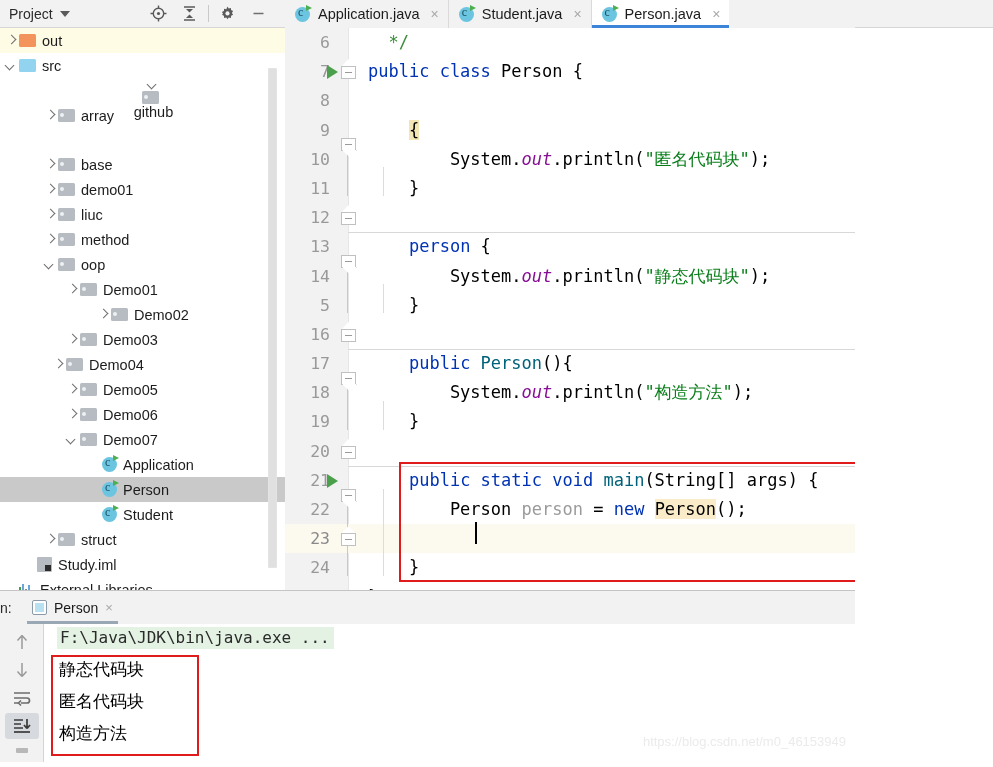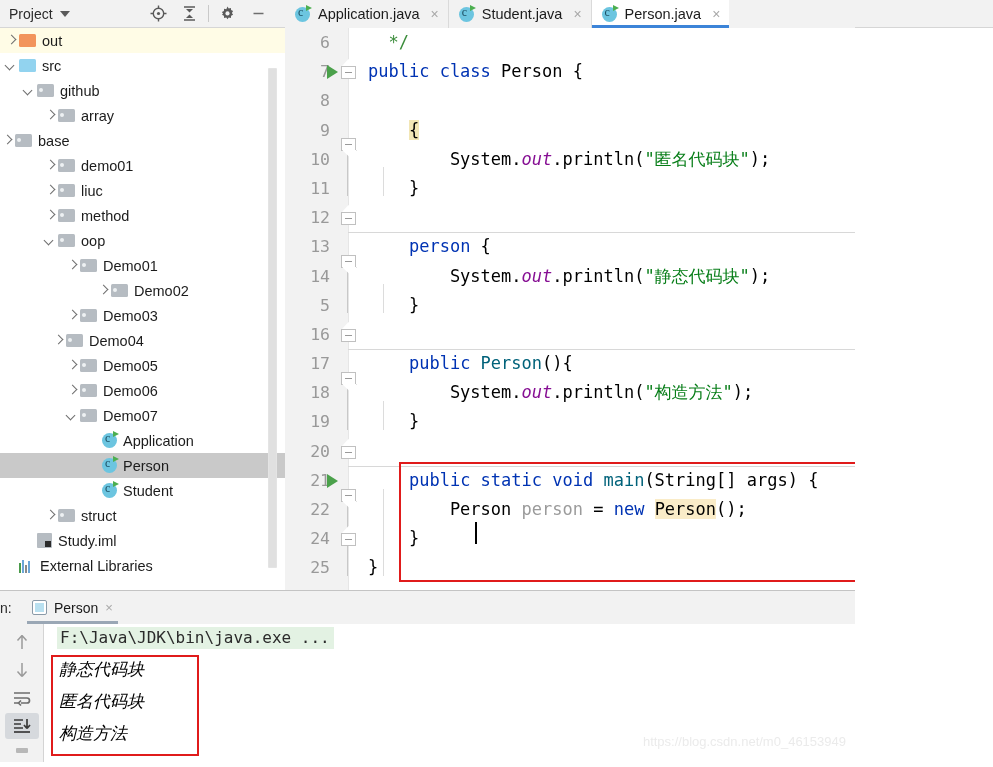--- a/index.html
+++ b/index.html
@@ -226,21 +226,21 @@
   .con-body {
     position: absolute; left: 45px; top: 33px; right: 0; bottom: 0;
     background: #ffffff; font-family: "DejaVu Sans Mono", monospace; font-size: 16px;
   }
   .cmdline {
     position: absolute; left: 12px; top: 3px; background: #e3f2e3;
     color: #2b2b2b; padding: 1px 4px 2px 3px; white-space: pre;
   }
   .outline {
     position: absolute; left: 14px; white-space: pre; color: #000000;
-    font-family: "DejaVu Sans", sans-serif; font-size: 17px; font-style: italic;
+    font-family: "DejaVu Sans", sans-serif; font-size: 17px;
   }
   .watermark {
     position: absolute; right: 9px; bottom: 18px; font-size: 13px;
     color: #ebebeb; font-family: "Liberation Sans", sans-serif;
   }
   .bottom-strip {
     position: absolute; left: 0; right: 0; bottom: 0; height: 5px;
     background: #ffffff; overflow: hidden;
   }
   .bottom-strip .bits { position: absolute; left: 330px; top: 0px; color: #2b4f9e; font-size: 13px; white-space: pre; }
@@ -309,31 +309,31 @@
         <div class="row hl-out" style="padding-left: 4px;">
           <span class="arrow r"></span>
           <span class="fold orange"></span>
           <span>out</span>
         </div>
         <div class="row" style="padding-left: 4px;">
           <span class="arrow d"></span>
           <span class="fold blue"></span>
           <span>src</span>
         </div>
-        <div class="row" style="padding-left: 22px;">
+        <div class="row" style="padding-left: 22px; flex-direction: column;">
           <span class="arrow d"></span>
           <span class="fold"></span>
           <span>github</span>
         </div>
         <div class="row" style="padding-left: 43px;">
           <span class="arrow r"></span>
           <span class="fold"></span>
           <span>array</span>
         </div>
-        <div class="row" style="">
+        <div class="row" style="padding-left: 43px; margin-top: 24px;">
           <span class="arrow r"></span>
           <span class="fold"></span>
           <span>base</span>
         </div>
         <div class="row" style="padding-left: 43px;">
           <span class="arrow r"></span>
           <span class="fold"></span>
           <span>demo01</span>
         </div>
         <div class="row" style="padding-left: 43px;">
@@ -447,20 +447,21 @@
         <div class="ln"><span class="num">13</span><span class="code"><span>    </span><span class="kw">person</span><span> {</span></span></div>
         <div class="ln"><span class="num">14</span><span class="code"><span>        System.</span><span class="field">out</span><span>.println(</span><span class="str">"静态代码块"</span><span>);</span></span></div>
         <div class="ln"><span class="num">5</span><span class="code"><span>    }</span></span></div>
         <div class="ln"><span class="num">16</span><span class="code"></span></div>
         <div class="ln"><span class="num">17</span><span class="code"><span>    </span><span class="kw">public </span><span class="mth">Person</span><span>(){</span></span></div>
         <div class="ln"><span class="num">18</span><span class="code"><span>        System.</span><span class="field">out</span><span>.println(</span><span class="str">"构造方法"</span><span>);</span></span></div>
         <div class="ln"><span class="num">19</span><span class="code"><span>    }</span></span></div>
         <div class="ln"><span class="num">20</span><span class="code"></span></div>
         <div class="ln"><span class="num">21</span><span class="runarrow" style="top: 8px;"></span><span class="code"><span>    </span><span class="kw">public static void </span><span class="mth">main</span><span>(String[] args) {</span></span></div>
         <div class="ln"><span class="num">22</span><span class="code"><span>        Person </span><span class="unused">person</span><span> = </span><span class="kw">new </span><span class="hl-tok">Person</span><span>();</span></span></div>
+        <div class="ln current"><span class="num">23</span><span class="code"></span></div>
         <div class="ln"><span class="num">24</span><span class="code"><span>    }</span></span></div>
         <div class="ln"><span class="num">25</span><span class="code"><span>}</span></span></div>
       </div>
 
     <div class="foldmark up" style="top:38px"></div>
     <div class="foldline" style="top:110px;height:58px"></div>
     <div class="foldmark down" style="top:110px"></div>
     <div class="foldmark up" style="top:184px"></div>
     <div class="foldline" style="top:227px;height:58px"></div>
     <div class="foldmark down" style="top:227px"></div>

